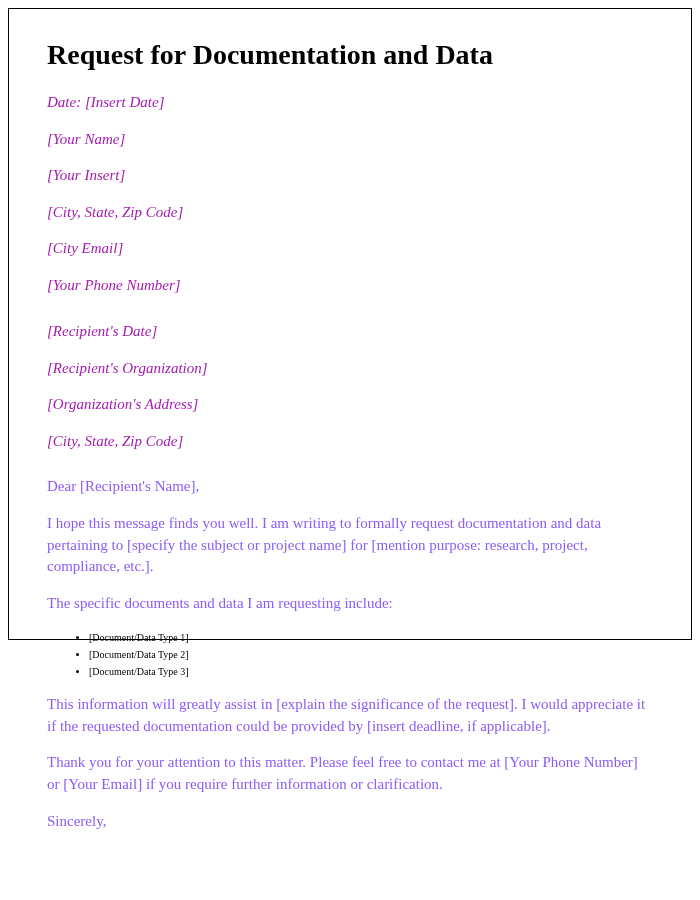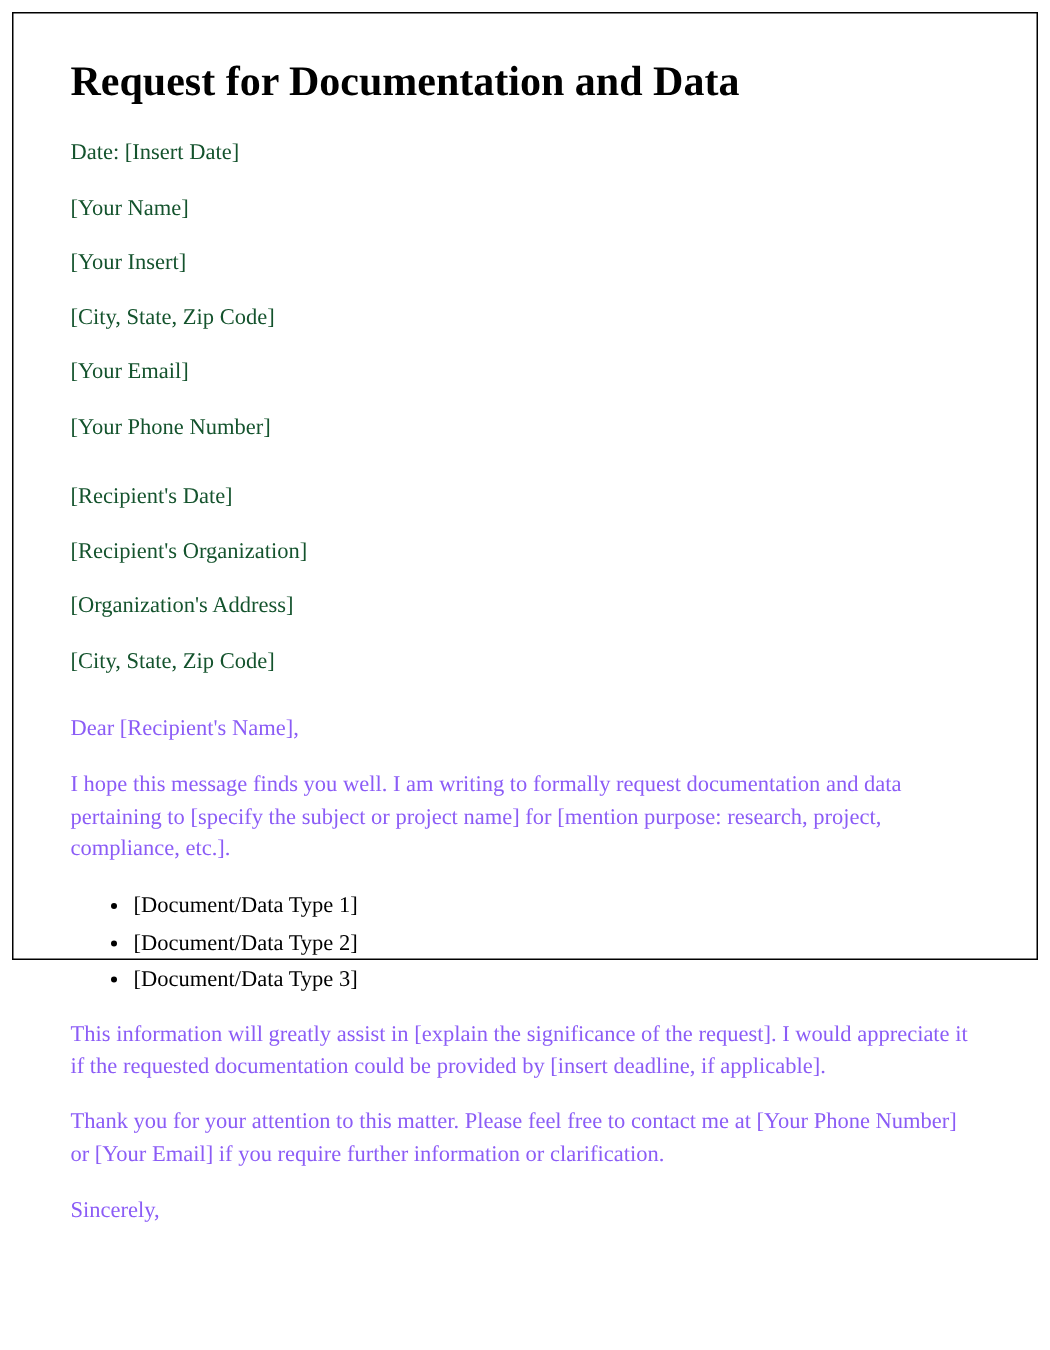--- a/index.html
+++ b/index.html
@@ -27,67 +27,69 @@
       margin-bottom: 20px;
       font-family: Georgia, 'Times New Roman', serif;
     }
     .block {
       margin-bottom: 24px;
     }
     .line {
       font-size: 15px;
       line-height: 1.5;
       margin-bottom: 14px;
-      color: #14532d;
+      color: #a21caf;
+      font-style: italic;
     }
     .line:last-child {
       margin-bottom: 0;
     }
     .para {
       font-size: 15px;
       line-height: 1.45;
       margin-bottom: 15px;
       color: #8b5cf6;
     }
     ul {
       margin-left: 42px;
       margin-bottom: 15px;
     }
     ul li {
-      font-size: 15px;
+      font-size: 10px;
       line-height: 1.5;
       margin-bottom: 2px;
       color: #000;
     }
   </style>
 </head>
 <body>
 
 <div class="page">
   <h1>Request for Documentation and Data</h1>
 
   <div class="block">
     <div class="line">Date: [Insert Date]</div>
     <div class="line">[Your Name]</div>
     <div class="line">[Your Insert]</div>
     <div class="line">[City, State, Zip Code]</div>
-    <div class="line">[Your Email]</div>
+    <div class="line">[City Email]</div>
     <div class="line">[Your Phone Number]</div>
   </div>
 
   <div class="block">
     <div class="line">[Recipient's Date]</div>
     <div class="line">[Recipient's Organization]</div>
     <div class="line">[Organization's Address]</div>
     <div class="line">[City, State, Zip Code]</div>
   </div>
 
   <div class="block">
     <div class="para">Dear [Recipient's Name],</div>
     <div class="para">I hope this message finds you well. I am writing to formally request documentation and data pertaining to [specify the subject or project name] for [mention purpose: research, project, compliance, etc.].</div>
+    <div class="para">The specific documents and data I am requesting include:</div>
     <ul>
       <li>[Document/Data Type 1]</li>
       <li>[Document/Data Type 2]</li>
       <li>[Document/Data Type 3]</li>
     </ul>
     <div class="para">This information will greatly assist in [explain the significance of the request]. I would appreciate it if the requested documentation could be provided by [insert deadline, if applicable].</div>
     <div class="para">Thank you for your attention to this matter. Please feel free to contact me at [Your Phone Number] or [Your Email] if you require further information or clarification.</div>
     <div class="para">Sincerely,</div>
   </div>
 </div>

